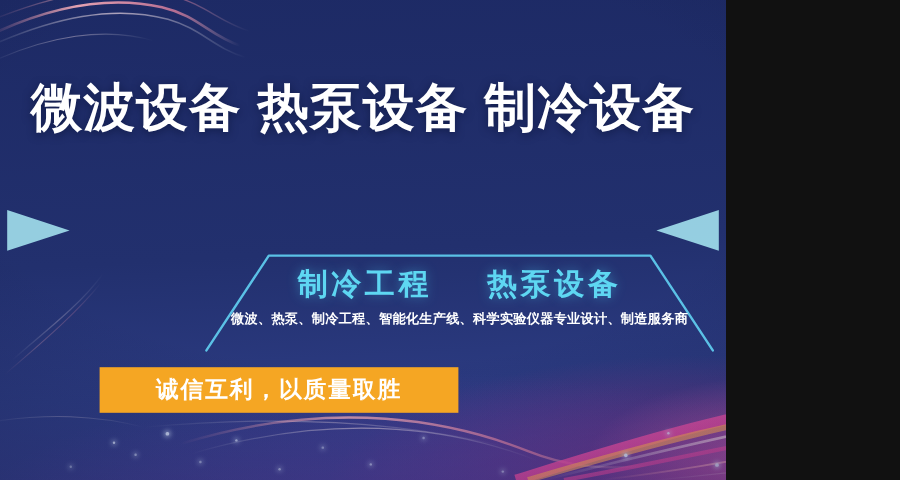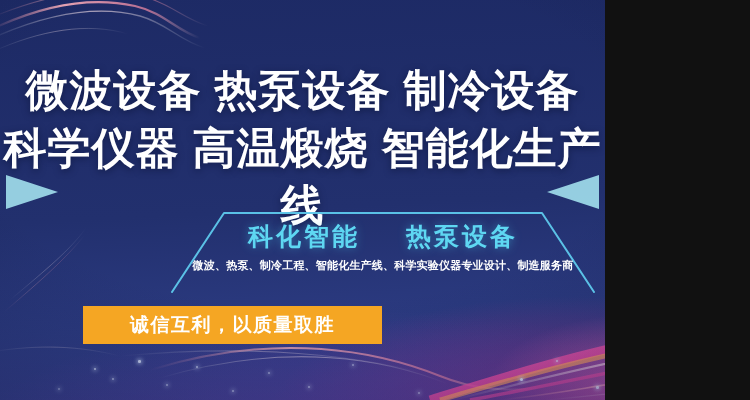--- a/index.html
+++ b/index.html
@@ -228,29 +228,28 @@
     <span class="sp" style="left:418px; top:392px; width:2px;  height:2px;  opacity:.55"></span>
   </div>
 
   <div class="bg-vignette"></div>
 
   <div class="arrow arrow-left"></div>
   <div class="arrow arrow-right"></div>
 
   <div class="headline">
     <span class="line1">微波设备  热泵设备  制冷设备</span>
-    <span class="line2">科学仪器  高温煅烧  智能化生产线</span>
   </div>
 
   <div class="trap-wrap">
     <svg class="trap-svg" viewBox="0 0 430 88" preserveAspectRatio="none">
       <polyline points="4,86 56,7 374,7 426,86" fill="none" stroke="#5ec9ec" stroke-width="2" stroke-linejoin="round" stroke-linecap="round" opacity="0.95"></polyline>
     </svg>
     <div class="slogan">
-      <span>科化智能</span>
+      <span>制冷工程</span>
       <span class="gap"></span>
       <span>热泵设备</span>
     </div>
     <div class="subline">微波、热泵、制冷工程、智能化生产线、科学实验仪器专业设计、制造服务商</div>
   </div>
 
   <div class="pills">
     <div class="pill pill-orange">诚信互利，以质量取胜</div>
   </div>
 

